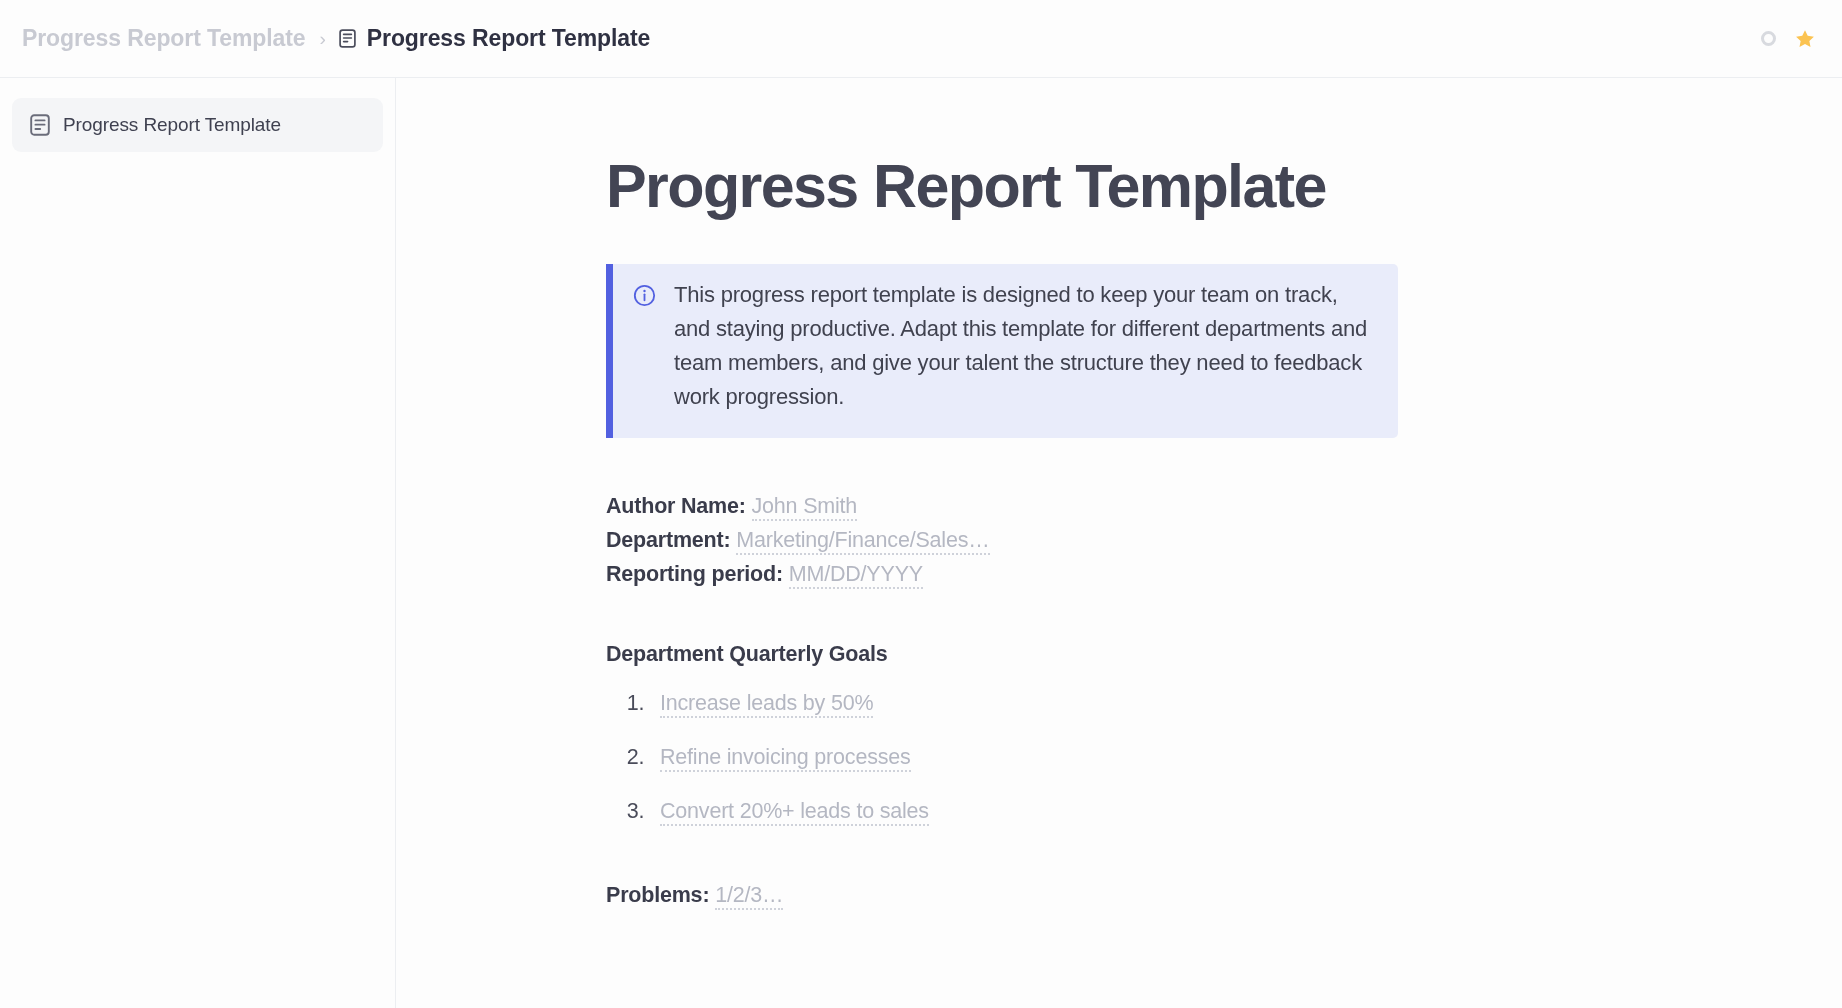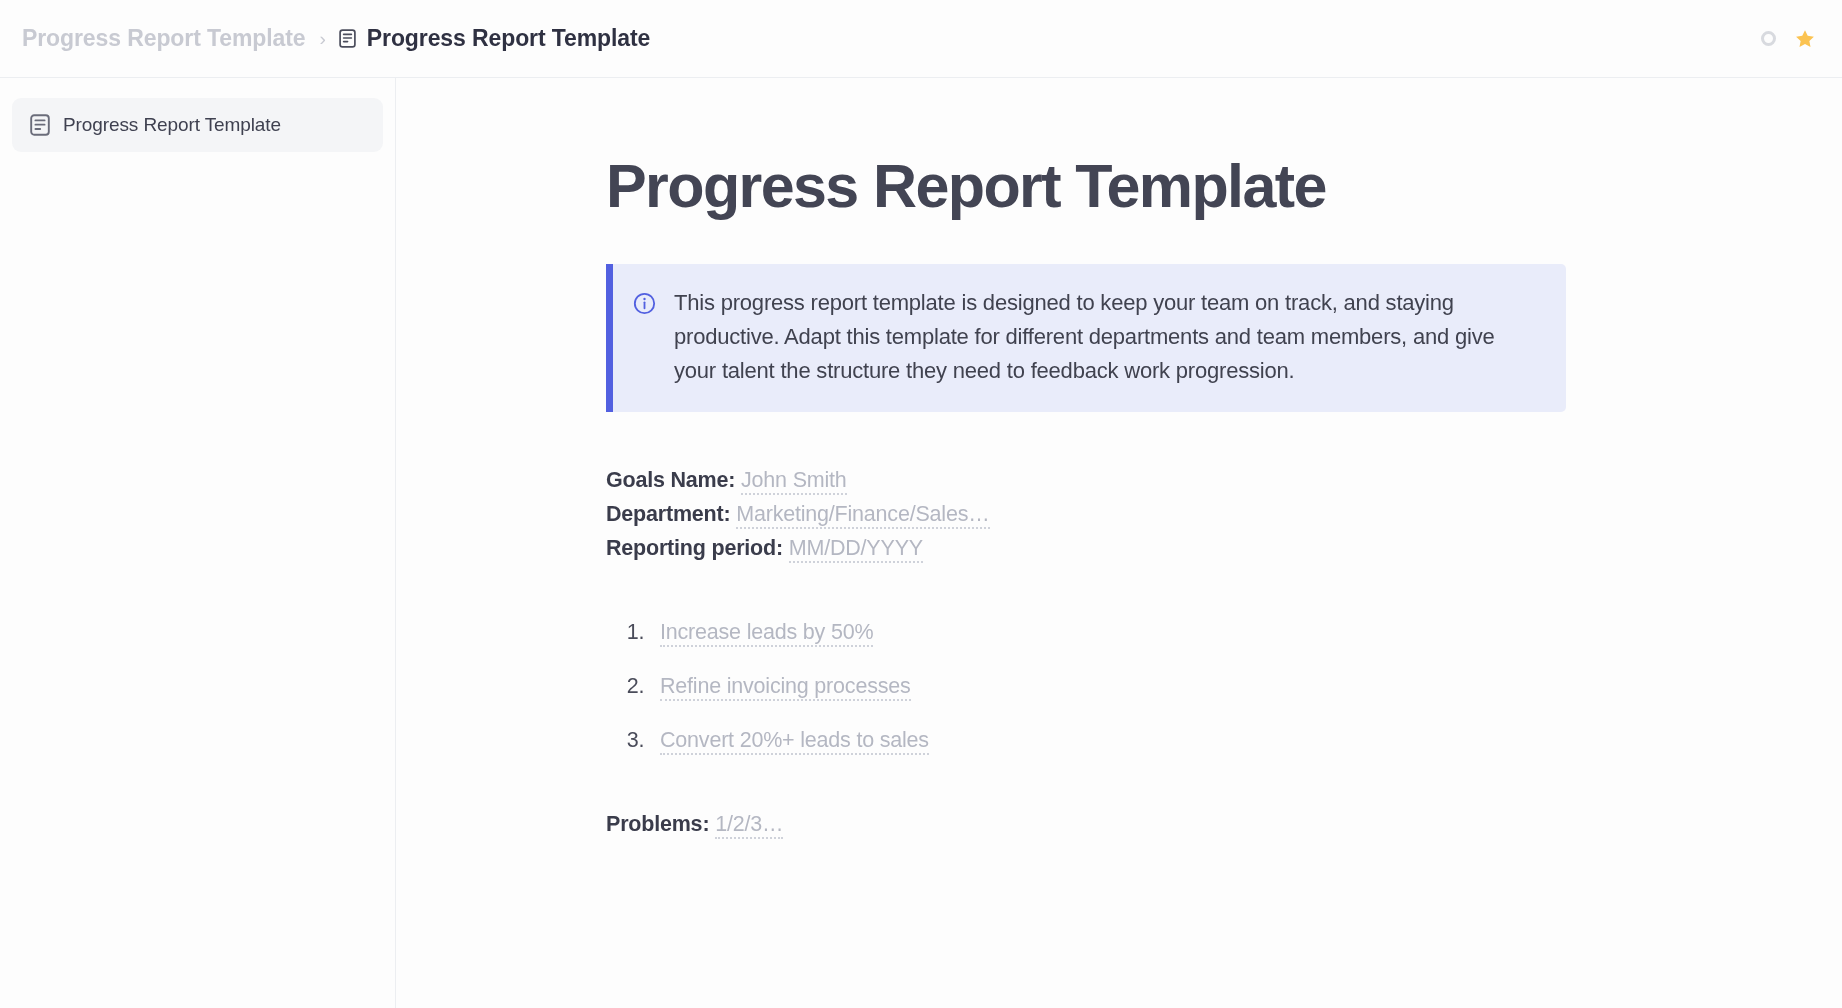--- a/index.html
+++ b/index.html
@@ -171,26 +171,26 @@
     color: #434554;
     letter-spacing: -1.6px;
     margin-bottom: 46px;
   }
 
   
   .callout {
     background: #e9ecfa;
     border-left: 7px solid #5260e0;
     border-radius: 0 5px 5px 0;
-    padding: 22px 26px 24px 20px;
+    padding: 14px 26px 24px 20px;
     display: flex;
     gap: 18px;
     align-items: flex-start;
     margin-bottom: 52px;
-    width: 960px;
+    width: 792px;
   }
 
   .callout-icon {
     width: 23px;
     height: 23px;
     flex: none;
     margin-top: 6px;
     display: block;
   }
 
@@ -317,34 +317,35 @@
               <circle cx="12" cy="12" r="10.1" stroke="#5260e0" stroke-width="1.9"></circle>
               <circle cx="12" cy="7.3" r="1.25" fill="#5260e0"></circle>
               <line x1="12" y1="10.8" x2="12" y2="17" stroke="#5260e0" stroke-width="1.9" stroke-linecap="round"></line>
             </svg>
           </span>
           <div class="callout-text">This progress report template is designed to keep your team on track, and staying productive. Adapt this template for different departments and team members, and give your talent the structure they need to feedback work progression.</div>
         </div>
 
         <div class="field-group">
           <div class="field-row">
-            <span class="field-label">Goals Name:</span>
+            <span class="field-label">Author Name:</span>
             <span class="ph">John Smith</span>
           </div>
           <div class="field-row">
             <span class="field-label">Department:</span>
             <span class="ph">Marketing/Finance/Sales…</span>
           </div>
           <div class="field-row">
             <span class="field-label">Reporting period:</span>
             <span class="ph">MM/DD/YYYY</span>
           </div>
         </div>
 
         <div>
+          <div class="section-heading">Department Quarterly Goals</div>
           <ol class="goals">
             <li>
               <span class="ph">Increase leads by 50%</span>
             </li>
             <li>
               <span class="ph">Refine invoicing processes</span>
             </li>
             <li>
               <span class="ph">Convert 20%+ leads to sales</span>
             </li>

